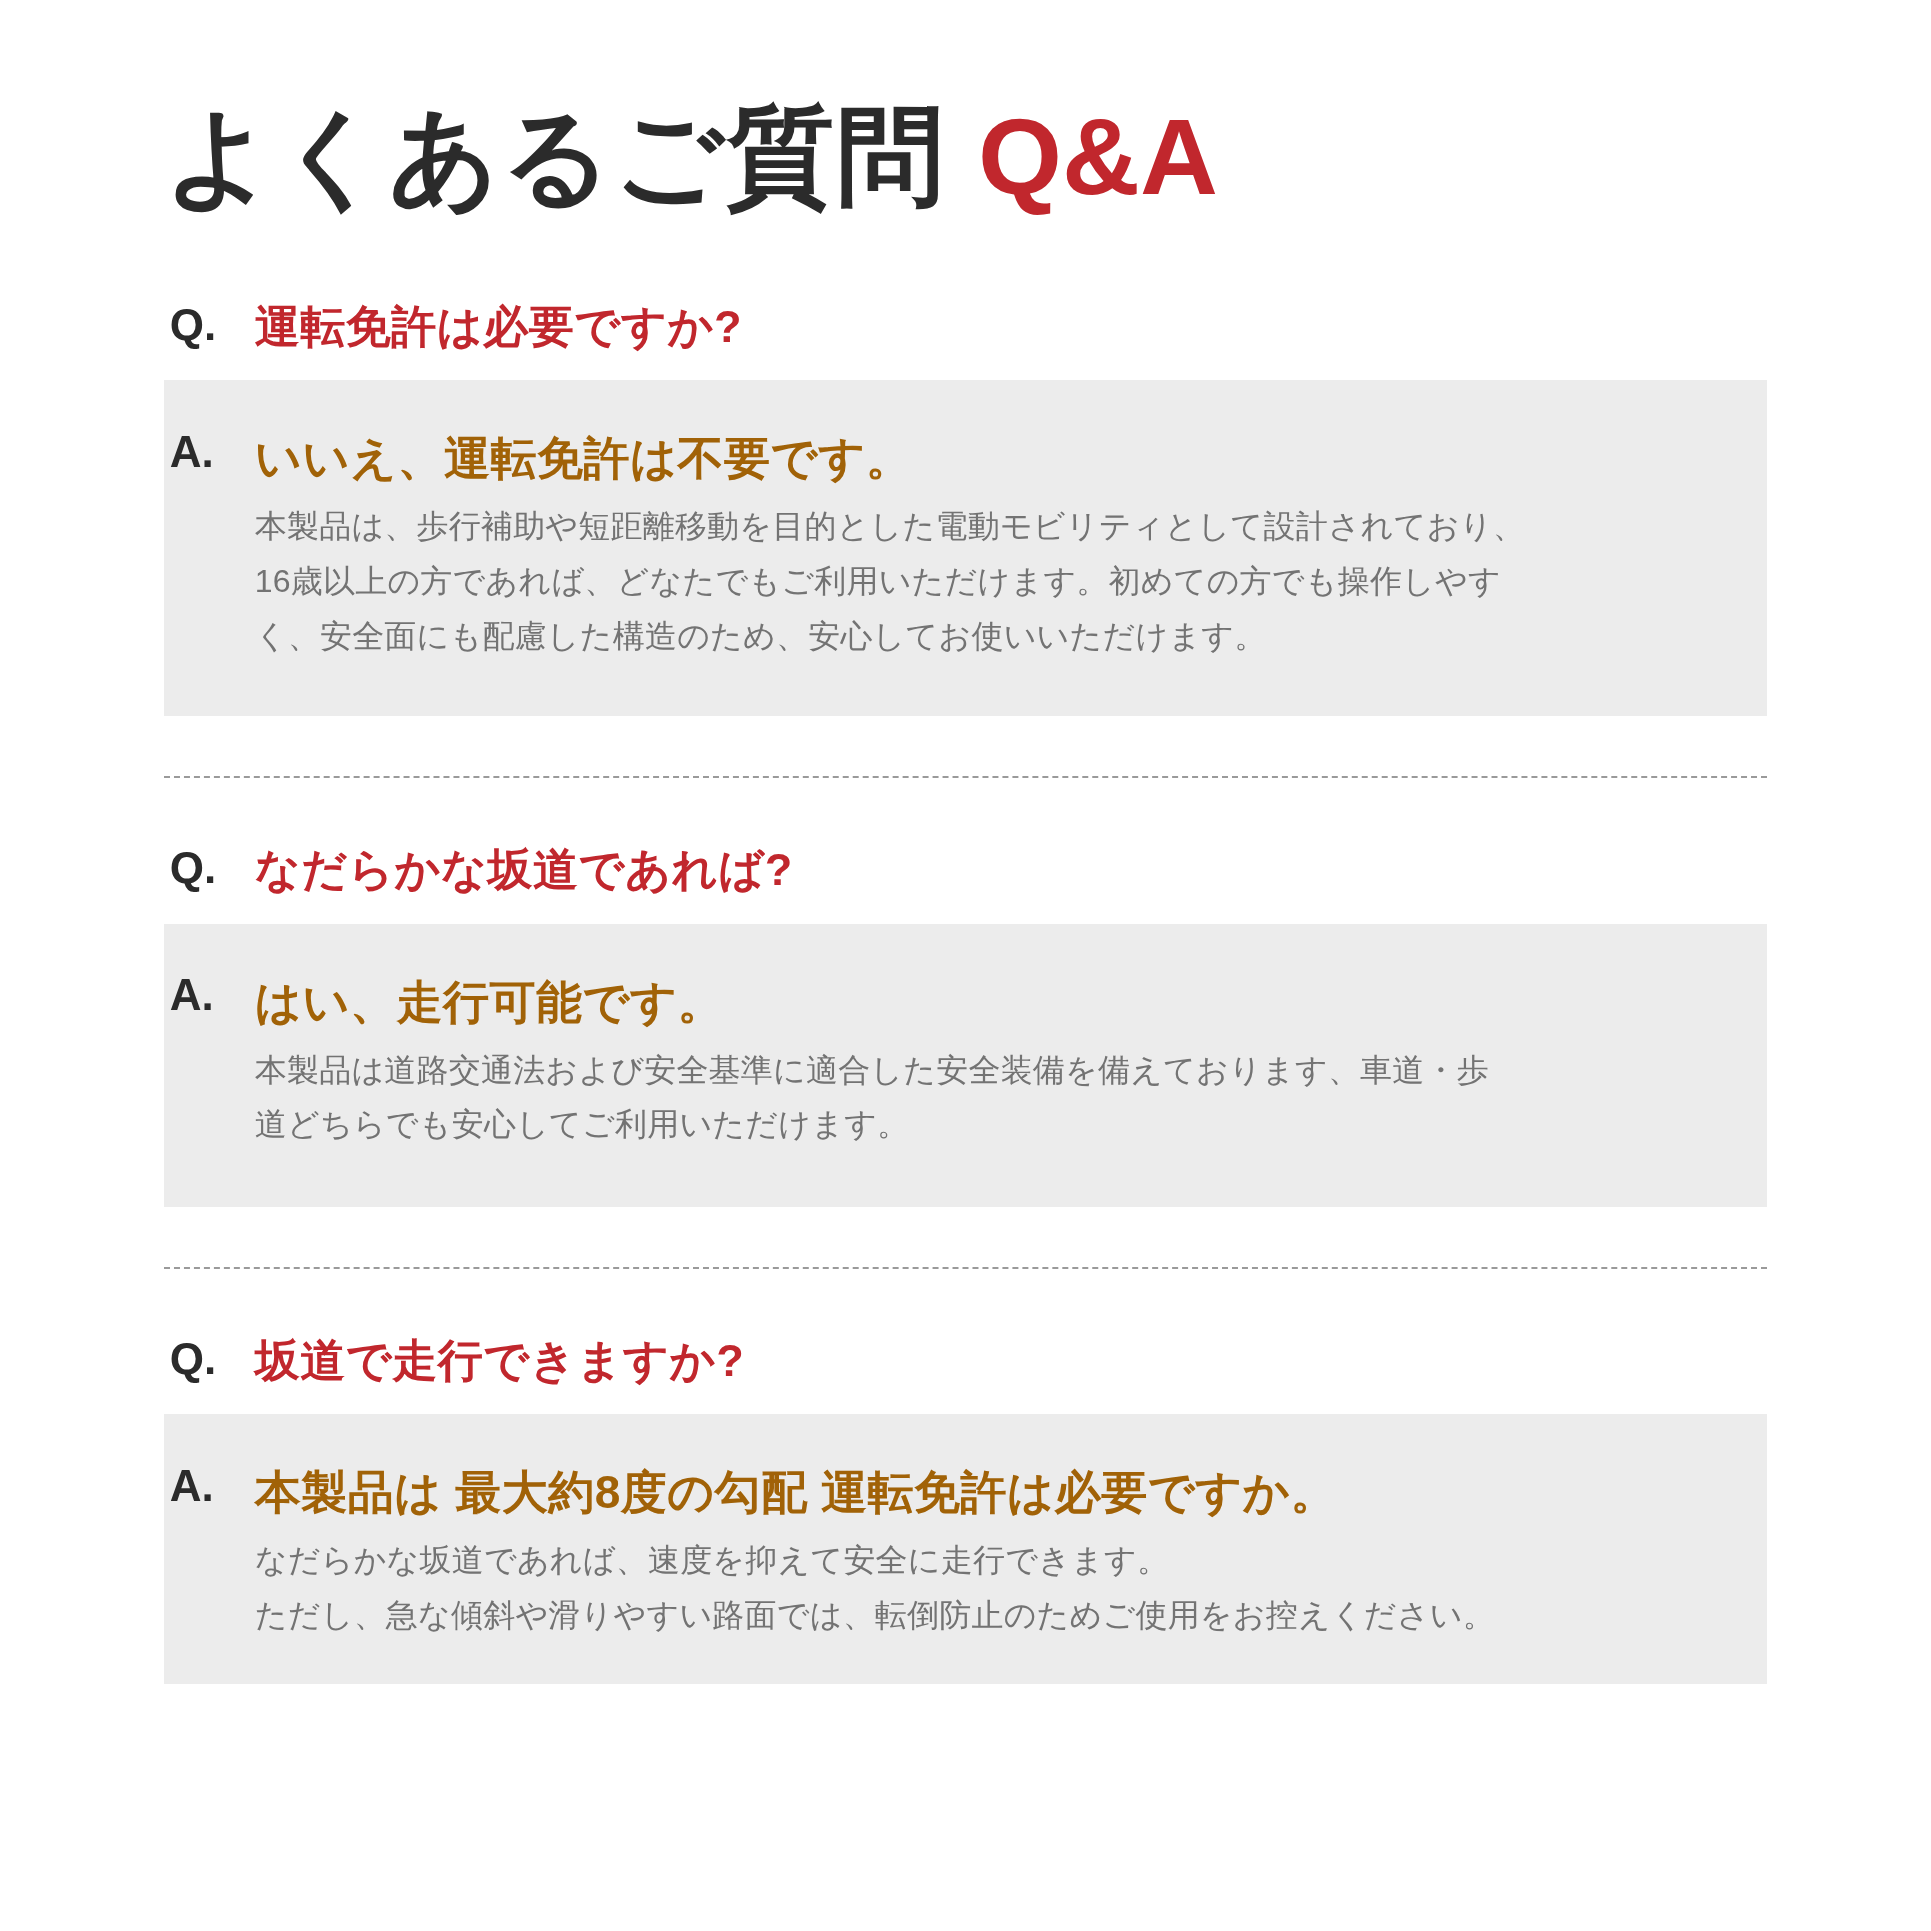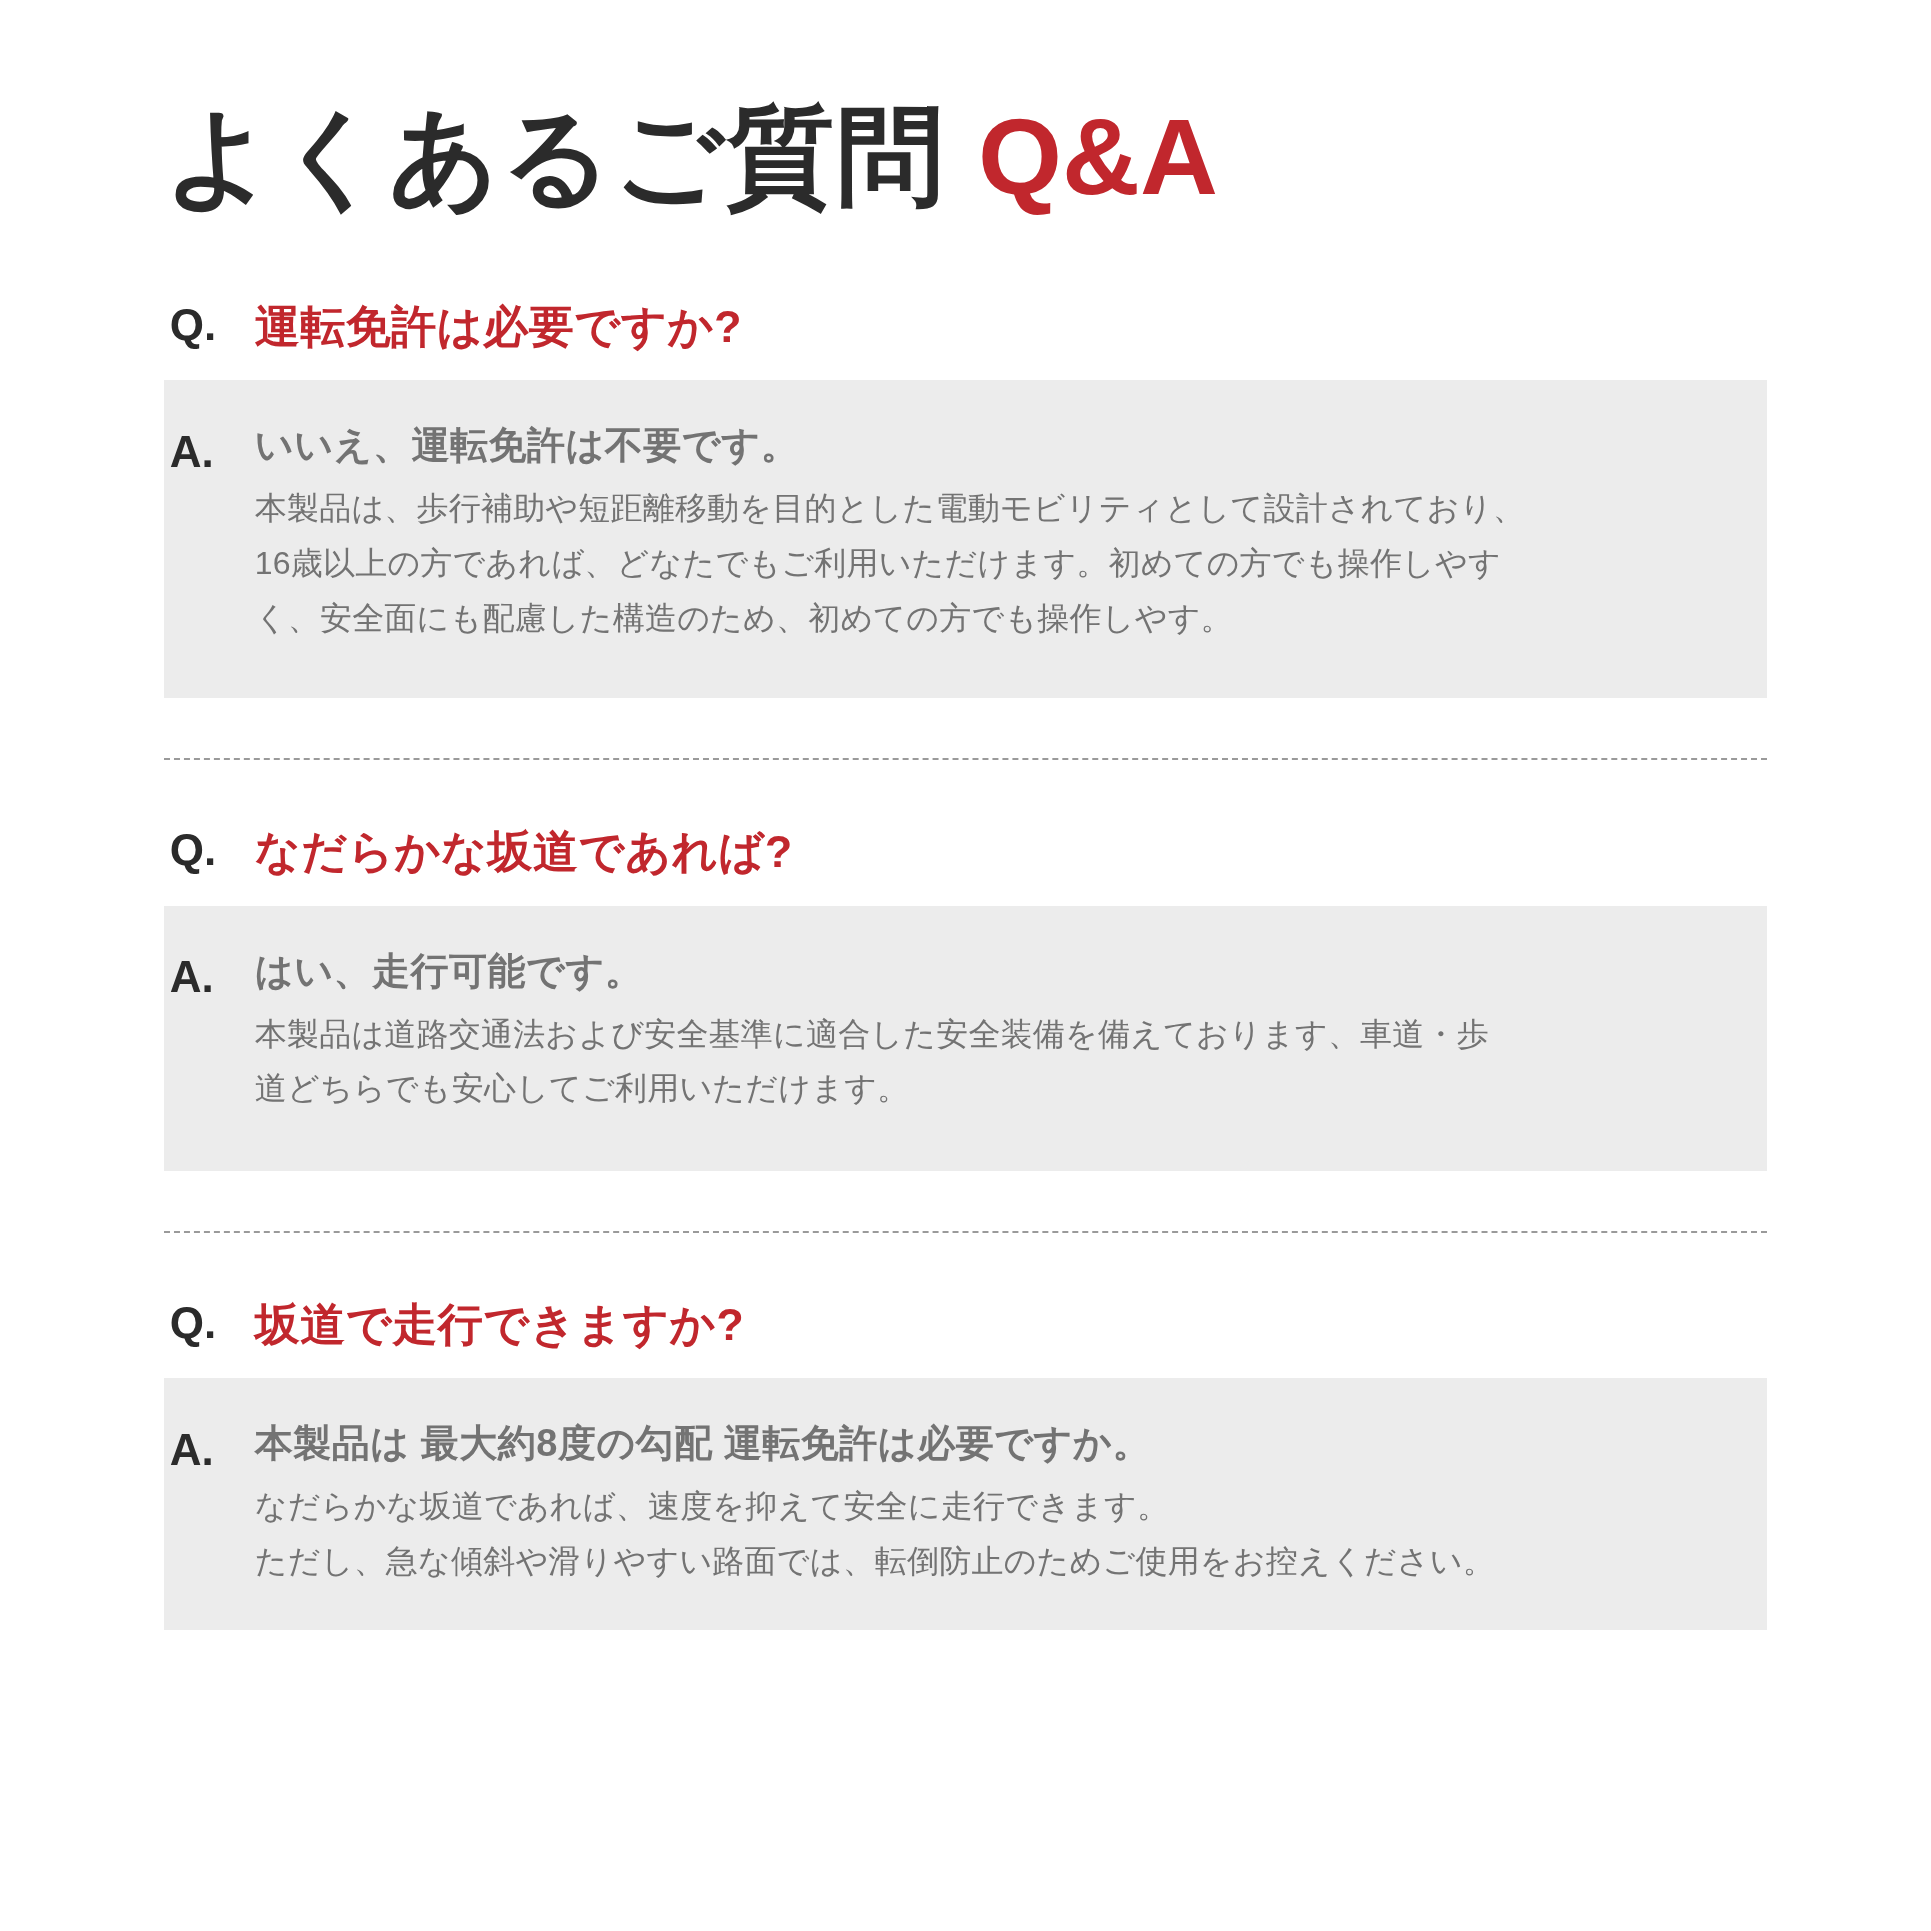--- a/index.html
+++ b/index.html
@@ -72,26 +72,27 @@
   }
   .a-block .marker {
     width: 85px;
     padding-top: 3.9px;
   }
   .a-body {
     flex: 1 1 auto;
     padding-right: 9.7px;
   }
   .a-title {
-    font-size: 38px;
+    font-size: 46px;
     font-weight: bold;
-    color: #737373;
+    color: #a16207;
     line-height: 1.25;
     letter-spacing: 0.5px;
     margin-bottom: 13.5px;
+    margin-top: 8px;
   }
   .a-desc {
     font-size: 32px;
     color: #737373;
     line-height: 1.62;
     letter-spacing: 0.2px;
   }
   .a-desc div + div {
     margin-top: 3px;
   }
@@ -122,21 +123,21 @@
         <div class="marker">Q.</div>
         <div class="q-text">運転免許は必要ですか?</div>
       </div>
       <div class="a-block">
         <div class="marker">A.</div>
         <div class="a-body">
           <div class="a-title">いいえ、運転免許は不要です。</div>
           <div class="a-desc">
             <div>本製品は、歩行補助や短距離移動を目的とした電動モビリティとして設計されており、</div>
             <div>16歳以上の方であれば、どなたでもご利用いただけます。初めての方でも操作しやす</div>
-            <div>く、安全面にも配慮した構造のため、初めての方でも操作しやす。</div>
+            <div>く、安全面にも配慮した構造のため、安心してお使いいただけます。</div>
           </div>
         </div>
       </div>
     </div>
 
     <div class="divider"></div>
 
     <div class="faq-item item-2">
       <div class="q-row">
         <div class="marker">Q.</div>

